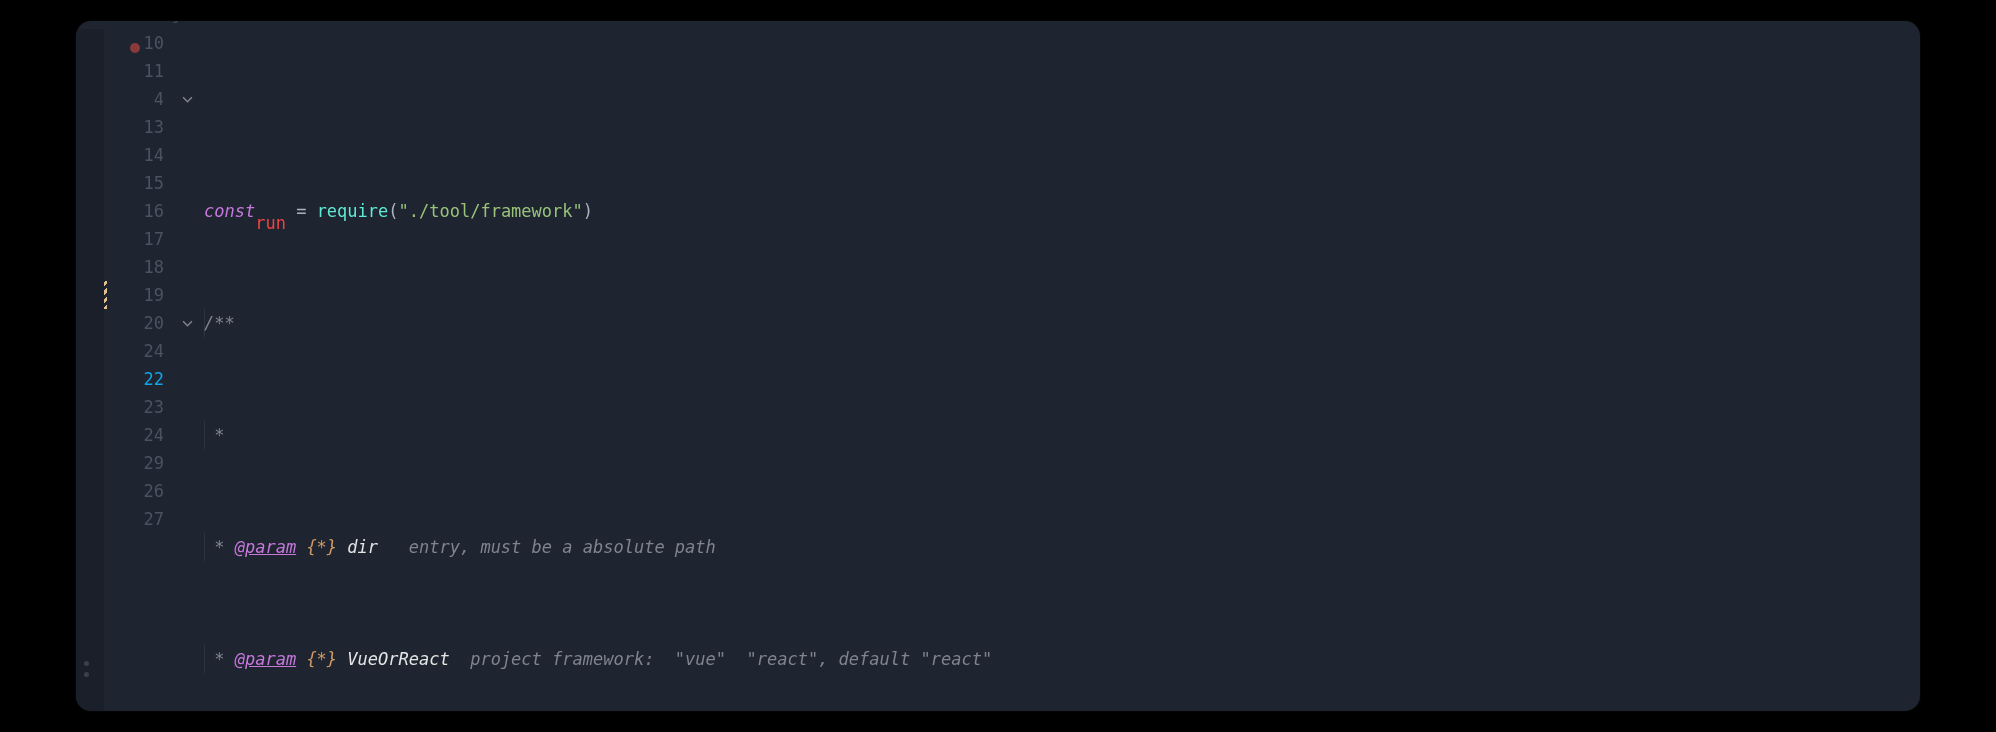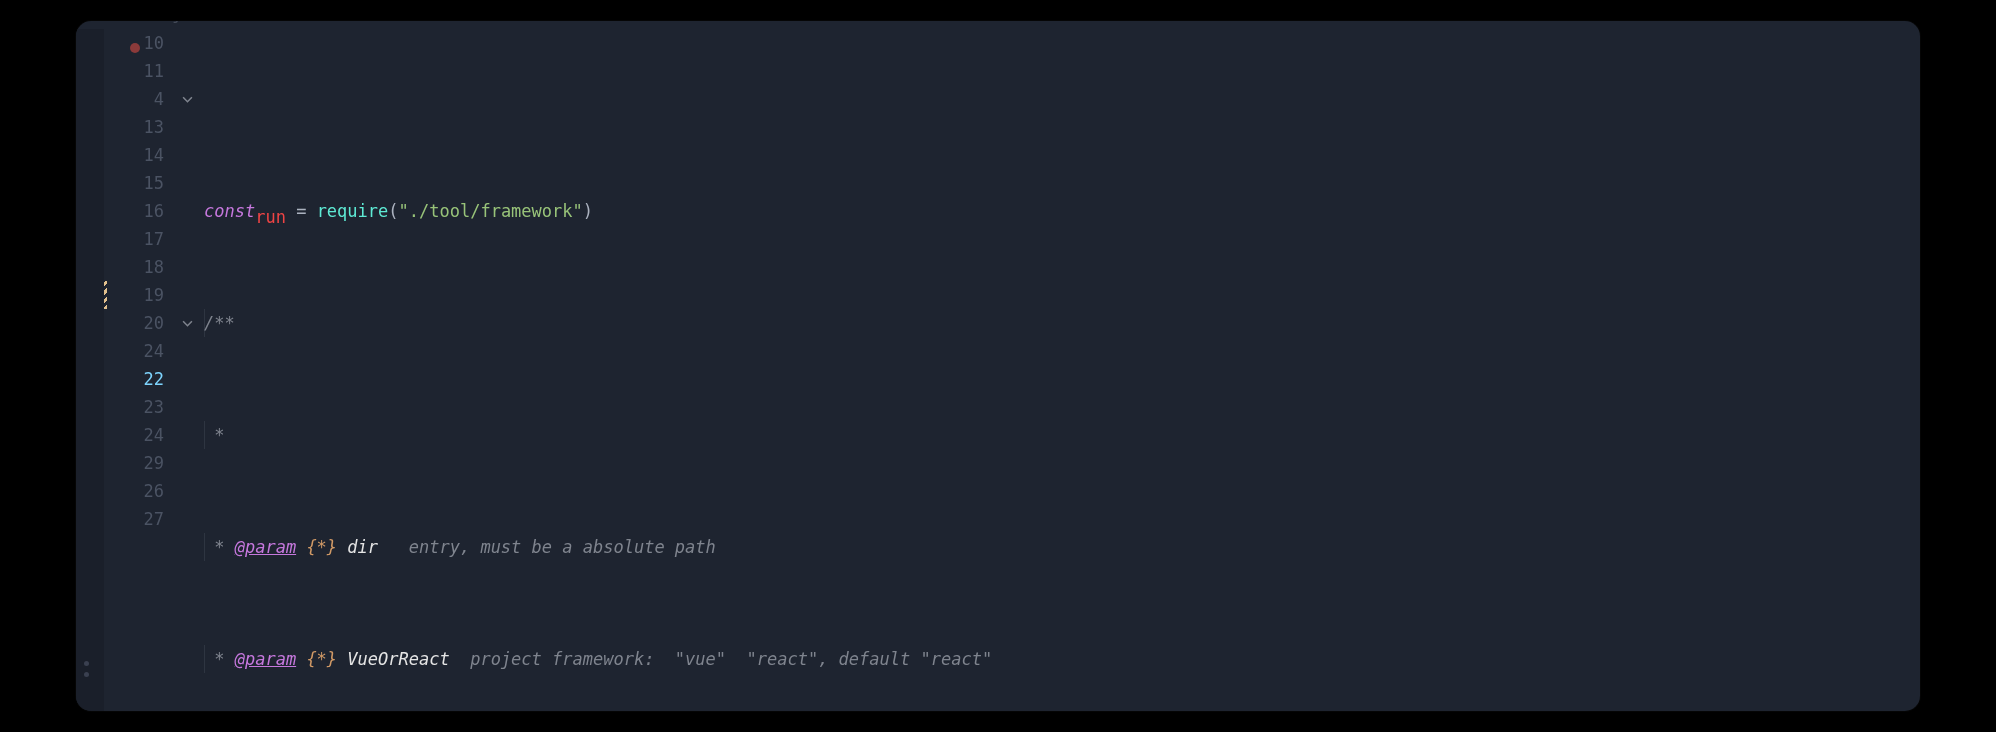--- a/index.html
+++ b/index.html
@@ -54,21 +54,21 @@
     user-select: none;
     position: relative;
   }
   .gutter .ln {
     height: 28px;
     display: flex;
     align-items: center;
     justify-content: flex-end;
     position: relative;
   }
-  .gutter .ln.active { color: #7dd3fc; }
+  .gutter .ln.active { color: #0ea5e9; }
   .fold-col {
     width: 26px;
     flex-shrink: 0;
     position: relative;
   }
   .fold-col .fold {
     height: 28px;
     display: flex;
     align-items: center;
     justify-content: center;
@@ -78,21 +78,21 @@
   }
   .code-area {
     flex: 1;
     position: relative;
     white-space: pre;
     padding-left: 4px;
   }
   .line {
     height: 28px;
     display: flex;
-    align-items: center;
+    align-items: flex-start;
     position: relative;
   }
   .indent-guide {
     border-left: 1px solid rgba(107,114,128,0.22);
     position: absolute;
     top: 0;
     bottom: 0;
   }
   .tok-keyword { color: #c678dd; font-style: italic; }
   .tok-const { color: #ef4444; margin-top: 12px; }

